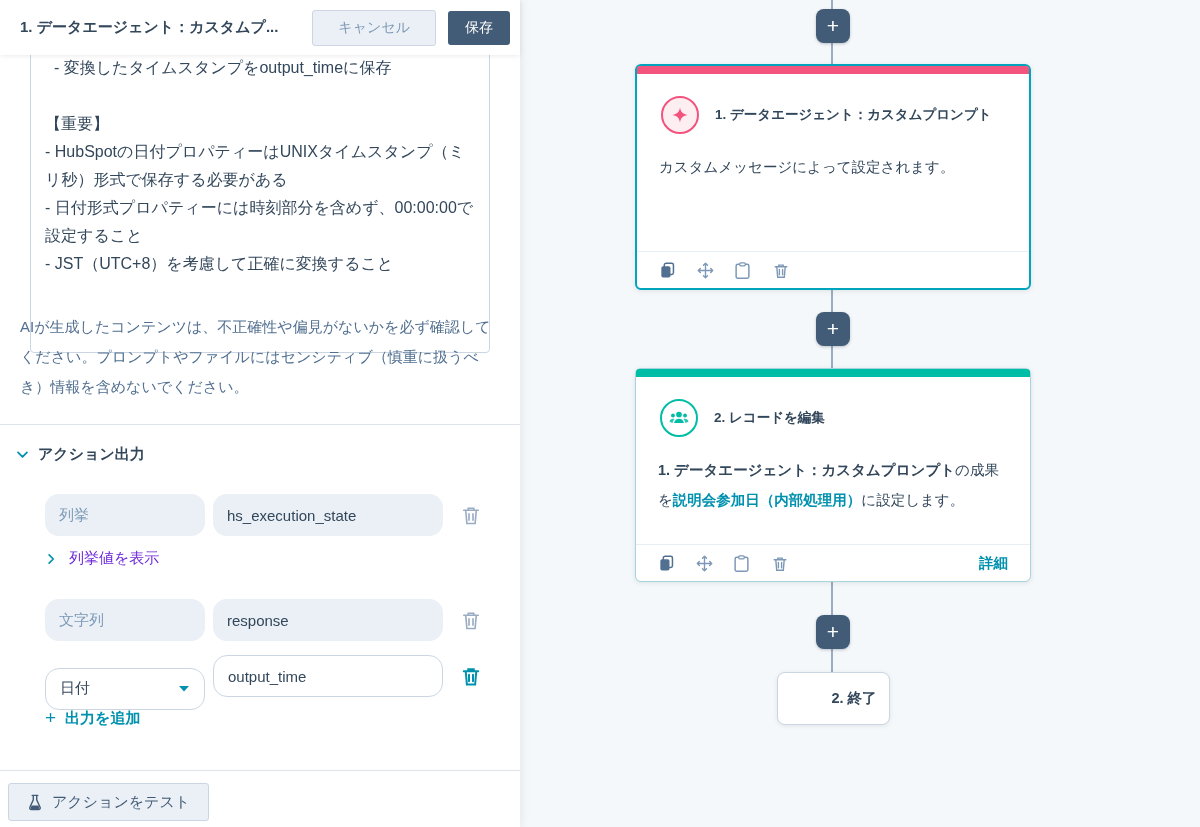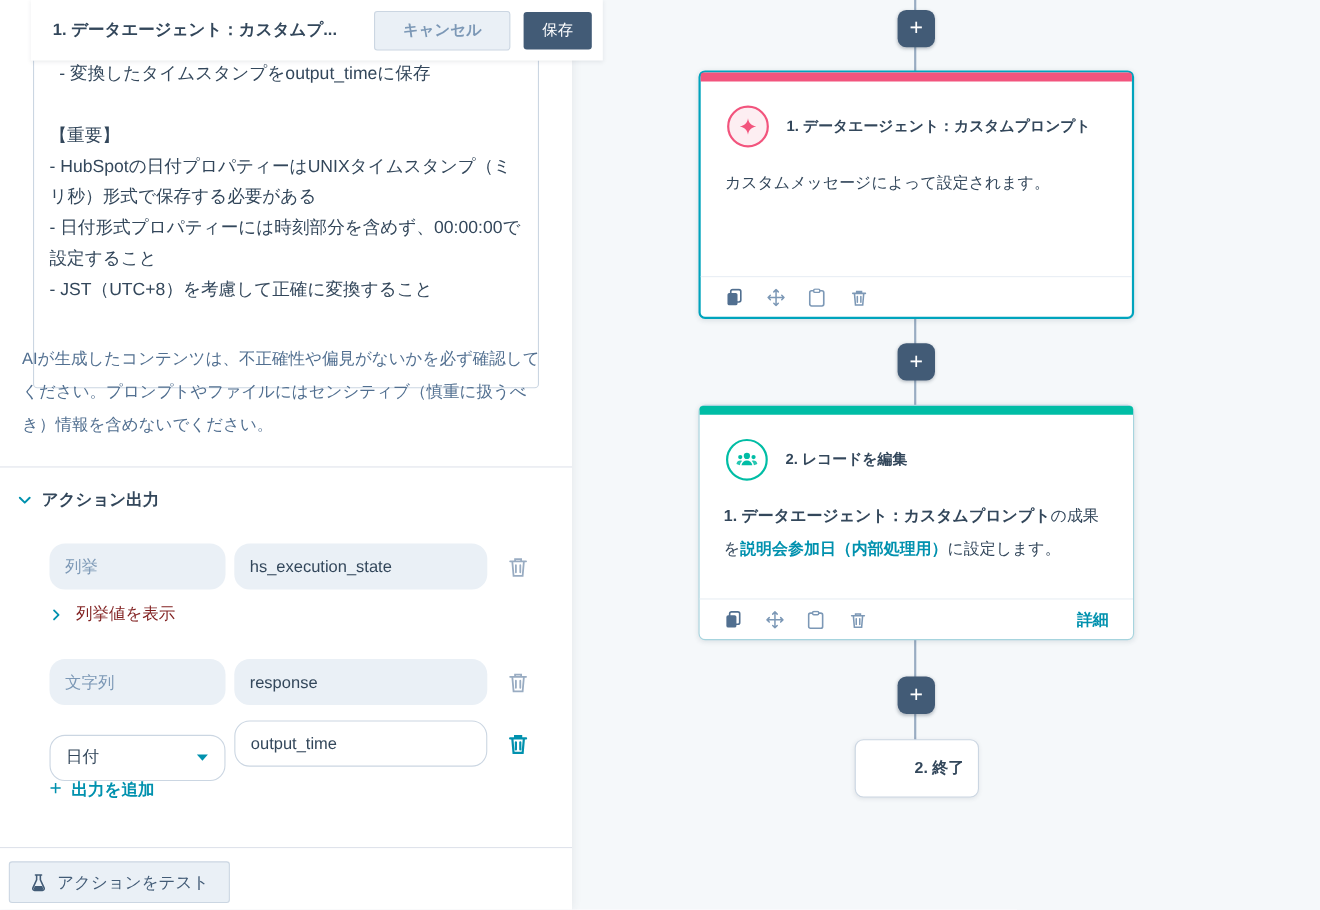--- a/index.html
+++ b/index.html
@@ -7,24 +7,24 @@
     font-family:"Liberation Sans","DejaVu Sans",sans-serif; color:#33475b; }
   #app { position:relative; width:1200px; height:827px; background:#f5f8fa; }
 
   
   .panel { position:absolute; left:0; top:0; width:520px; height:827px;
     background:#fff; box-shadow:2px 0 8px rgba(45,62,80,.08); }
   .panel-scroll { position:absolute; left:0; top:55px; right:0; bottom:0; overflow:hidden; }
 
   .panel-header { position:absolute; left:0; top:0; width:520px; height:55px; background:#fff;
     display:flex; align-items:center; padding:0 10px 0 20px; z-index:5;
-    box-shadow:0 1px 4px rgba(45,62,80,.10);margin-left:28px; }
+    box-shadow:0 1px 4px rgba(45,62,80,.10); }
   .panel-title { flex:1; font-size:15px; font-weight:bold; white-space:nowrap; overflow:hidden; }
   .btn { border-radius:3px; font-size:14px; cursor:pointer; border:1px solid transparent; }
-  .btn-cancel { background:#eaf0f6; border-color:#cbd6e2; color:#7c98b6; padding:8px 25px; margin-right:12px;font-weight:bold; }
+  .btn-cancel { background:#eaf0f6; border-color:#cbd6e2; color:#7c98b6; padding:8px 25px; margin-right:12px; }
   .btn-save { background:#425b76; color:#fff; padding:8px 17px; border:none; }
 
   .prompt-box { position:absolute; left:30px; top:-14px; width:460px; height:312px;
     border:1px solid #cbd6e2; border-radius:4px; background:#fff;
     padding:12px 14px; font-size:16px; line-height:28px; white-space:pre-wrap; color:#33475b; }
 
   .disclaimer { position:absolute; left:20px; top:257px; width:480px;
     font-size:15px; line-height:30px; color:#516f90; }
 
   .hr1 { position:absolute; left:0; top:369px; width:520px; height:1px; background:#dfe3eb; }
@@ -37,21 +37,21 @@
   .pill { height:42px; border-radius:14px; display:flex; align-items:center; padding:0 14px; font-size:15px; }
   .pill-type { width:160px; background:#eaf0f6; color:#7c98b6; margin-right:8px; }
   .pill-val  { width:230px; background:#eaf0f6; color:#33475b; }
   .sel-type  { width:160px; background:#fff; border:1px solid #cbd6e2; color:#33475b; margin-right:8px;
                justify-content:space-between; cursor:pointer;margin-top:25px; }
   .inp-val   { width:230px; background:#fff; border:1px solid #cbd6e2; color:#33475b; }
   .trash { margin-left:18px; width:20px; height:20px; cursor:pointer; }
   .trash.gray { color:#99acc2; } .trash.teal { color:#0091ae; }
 
   .enum-toggle { position:absolute; left:45px; top:494px; display:flex; align-items:center; gap:12px; cursor:pointer; }
-  .enum-toggle .label { font-size:15px; color:#7f1d1d; }
+  .enum-toggle .label { font-size:15px; color:#6d28d9; }
 
   .add-output { position:absolute; left:45px; top:652px; display:flex; align-items:center; gap:9px;
     color:#0091ae; font-size:15px; font-weight:bold; cursor:pointer; }
   .add-output .plus-glyph { font-size:19px; font-weight:normal; }
 
   .test-btn { position:absolute; left:8px; top:728px; height:38px; padding:0 18px;
     background:#eaf0f6; border:1px solid #cbd6e2; border-radius:3px;
     display:flex; align-items:center; gap:9px; font-size:15px; color:#425b76; cursor:pointer; }
 
   

